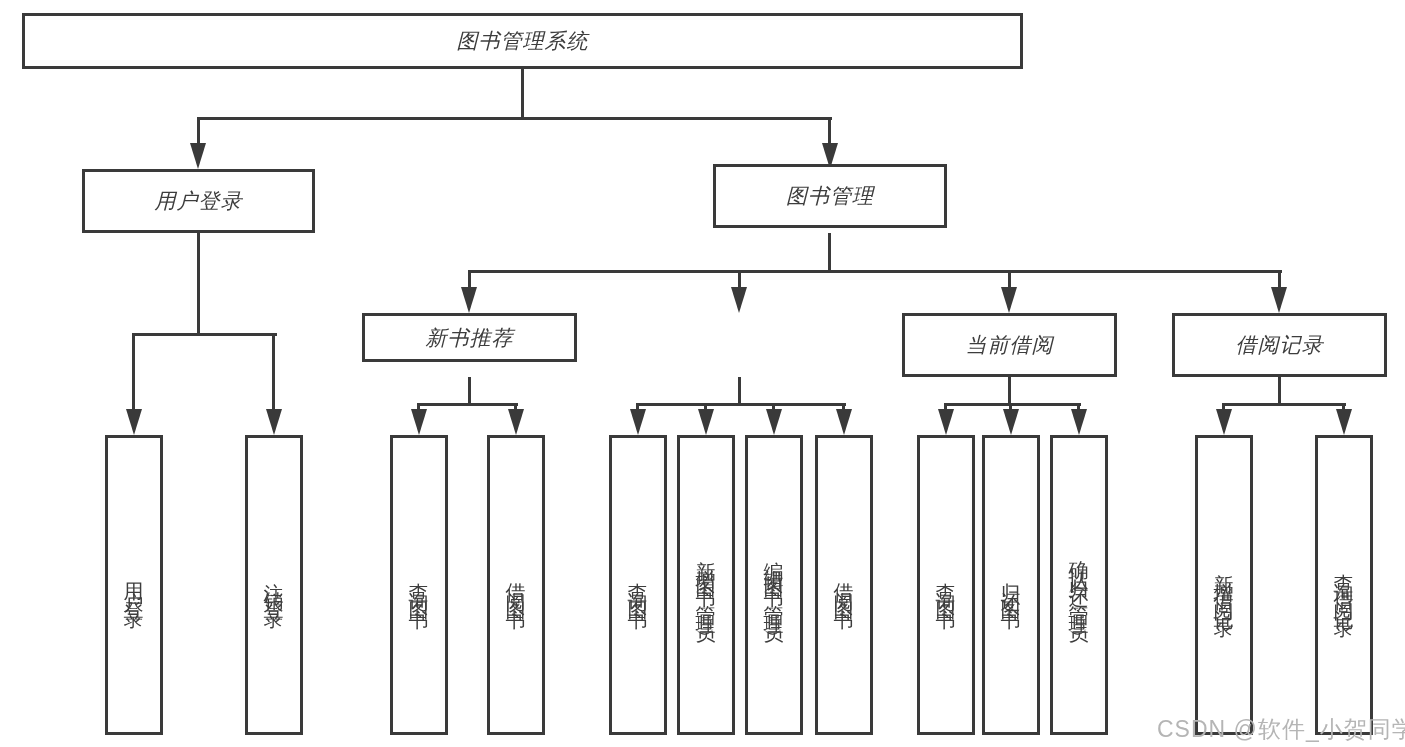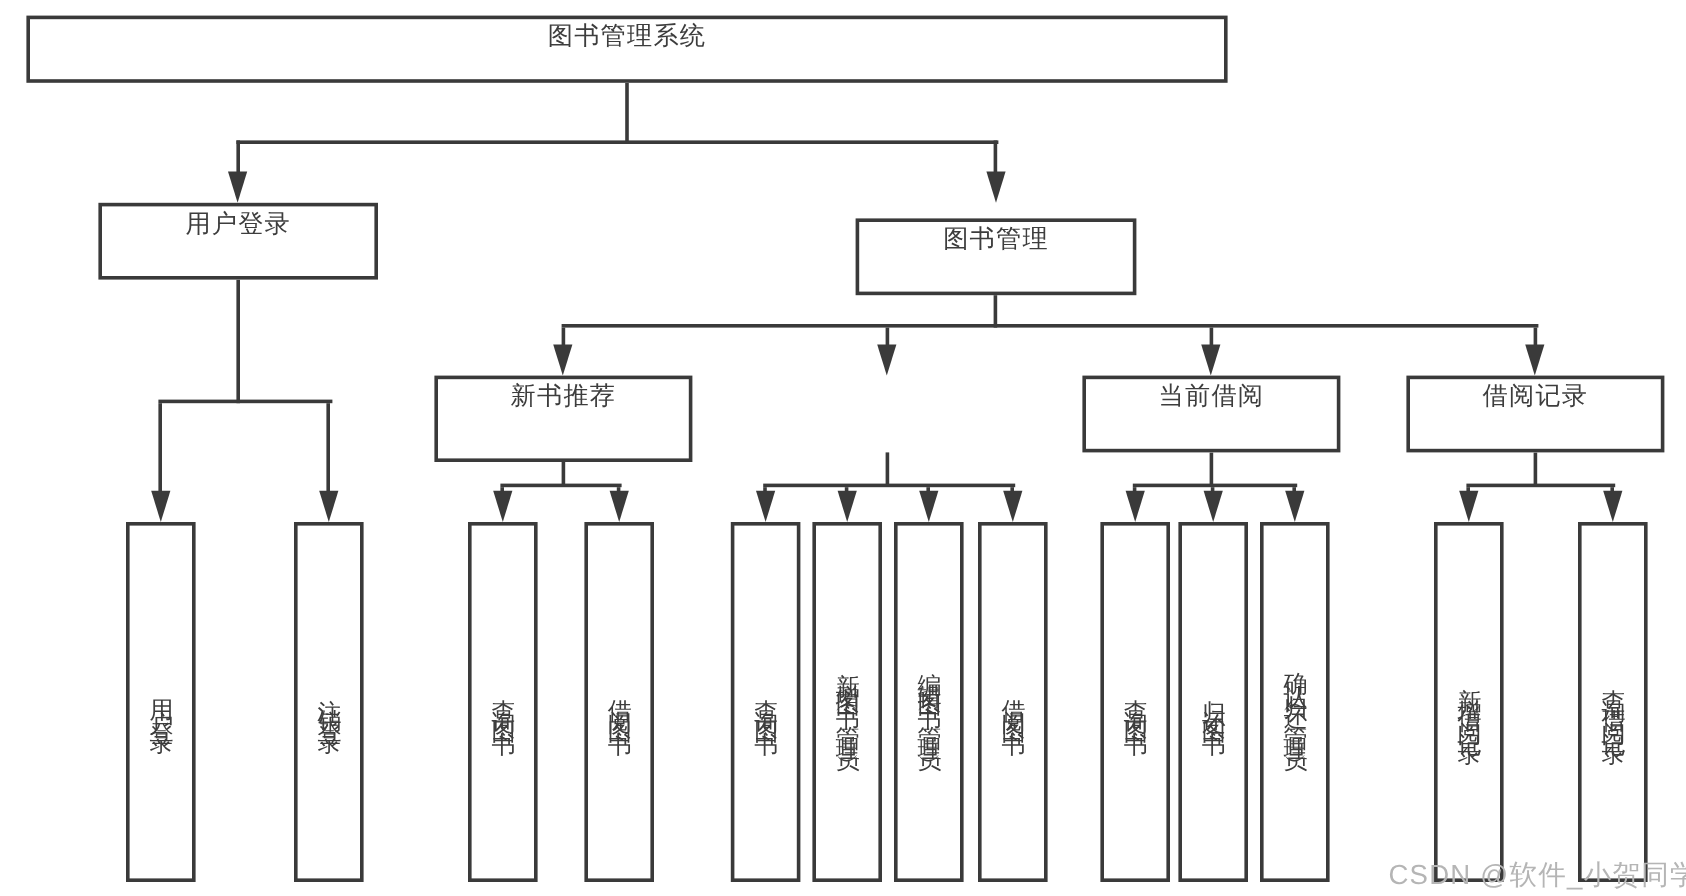--- a/index.html
+++ b/index.html
@@ -10,25 +10,27 @@
   html,body{margin:0;padding:0;background:#ffffff;}
   body{font-family:"Liberation Sans","DejaVu Sans",sans-serif;}
   #canvas{position:relative;width:1405px;height:747px;background:#ffffff;overflow:hidden;}
 
   .box{
     position:absolute;
     box-sizing:border-box;
     border:3px solid var(--line);
     background:#ffffff;
     display:flex;
+    align-items:center;
     justify-content:center;
     color:var(--text);
     font-size:21px;
     letter-spacing:1px;
     z-index:2;
+    font-style:italic;
   }
   .vbox{
     position:absolute;
     box-sizing:border-box;
     border:3px solid var(--line);
     background:#ffffff;
     width:58px;
     height:300px;
     top:435px;
     display:flex;
@@ -78,21 +80,21 @@
   <div class="vline" style="left:521px;top:69px;height:49px;"></div>
   <div class="hline" style="left:197px;top:117px;width:635px;"></div>
   <div class="vline" style="left:197px;top:117px;height:28px;"></div>
   <div class="arrow" style="left:190px;top:143px;"></div>
   <div class="vline" style="left:828px;top:117px;height:28px;"></div>
   <div class="arrow" style="left:822px;top:143px;"></div>
 
   <div class="box" style="left:82px;top:169px;width:233px;height:64px;">
     <span>用户登录</span>
   </div>
-  <div class="box" style="left:713px;top:182px;width:234px;height:64px;">
+  <div class="box" style="left:713px;top:164px;width:234px;height:64px;">
     <span>图书管理</span>
   </div>
 
   <div class="vline" style="left:197px;top:233px;height:103px;"></div>
   <div class="hline" style="left:132px;top:333px;width:145px;"></div>
   <div class="vline" style="left:132px;top:336px;height:75px;"></div>
   <div class="arrow" style="left:126px;top:409px;"></div>
   <div class="vline" style="left:272px;top:336px;height:75px;"></div>
   <div class="arrow" style="left:266px;top:409px;"></div>
 
@@ -100,21 +102,21 @@
   <div class="hline" style="left:468px;top:270px;width:814px;"></div>
   <div class="vline" style="left:468px;top:273px;height:16px;"></div>
   <div class="arrow" style="left:461px;top:287px;"></div>
   <div class="vline" style="left:738px;top:273px;height:16px;"></div>
   <div class="arrow" style="left:731px;top:287px;"></div>
   <div class="vline" style="left:1008px;top:273px;height:16px;"></div>
   <div class="arrow" style="left:1001px;top:287px;"></div>
   <div class="vline" style="left:1278px;top:273px;height:16px;"></div>
   <div class="arrow" style="left:1271px;top:287px;"></div>
 
-  <div class="box" style="left:362px;top:313px;width:215px;height:72px;">
+  <div class="box" style="left:362px;top:313px;width:215px;height:49px;">
     <span>新书推荐</span>
   </div>
   <div class="box" style="left:1172px;top:313px;width:215px;height:64px;">
     <span>借阅记录</span>
   </div>
   <div class="box" style="left:902px;top:313px;width:215px;height:64px;">
     <span>当前借阅</span>
   </div>
 
   <div class="vline" style="left:468px;top:377px;height:28px;"></div>

